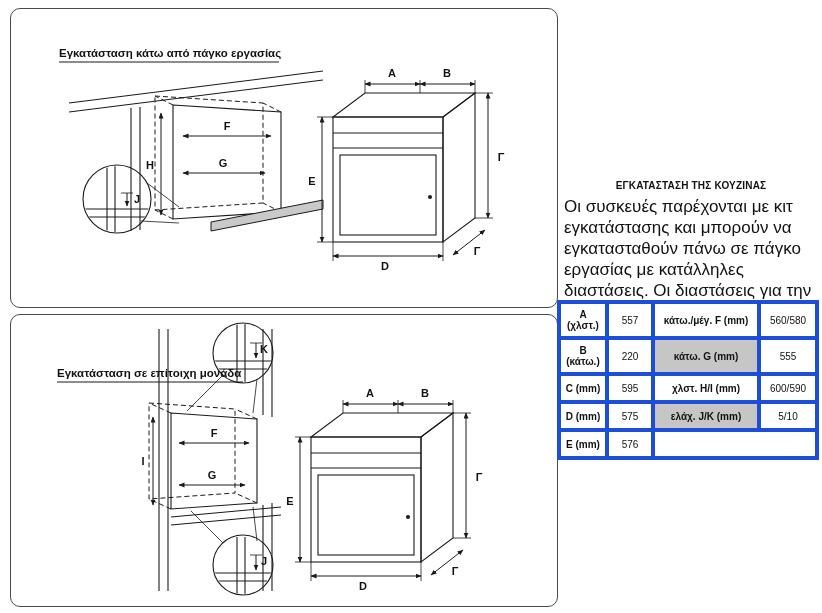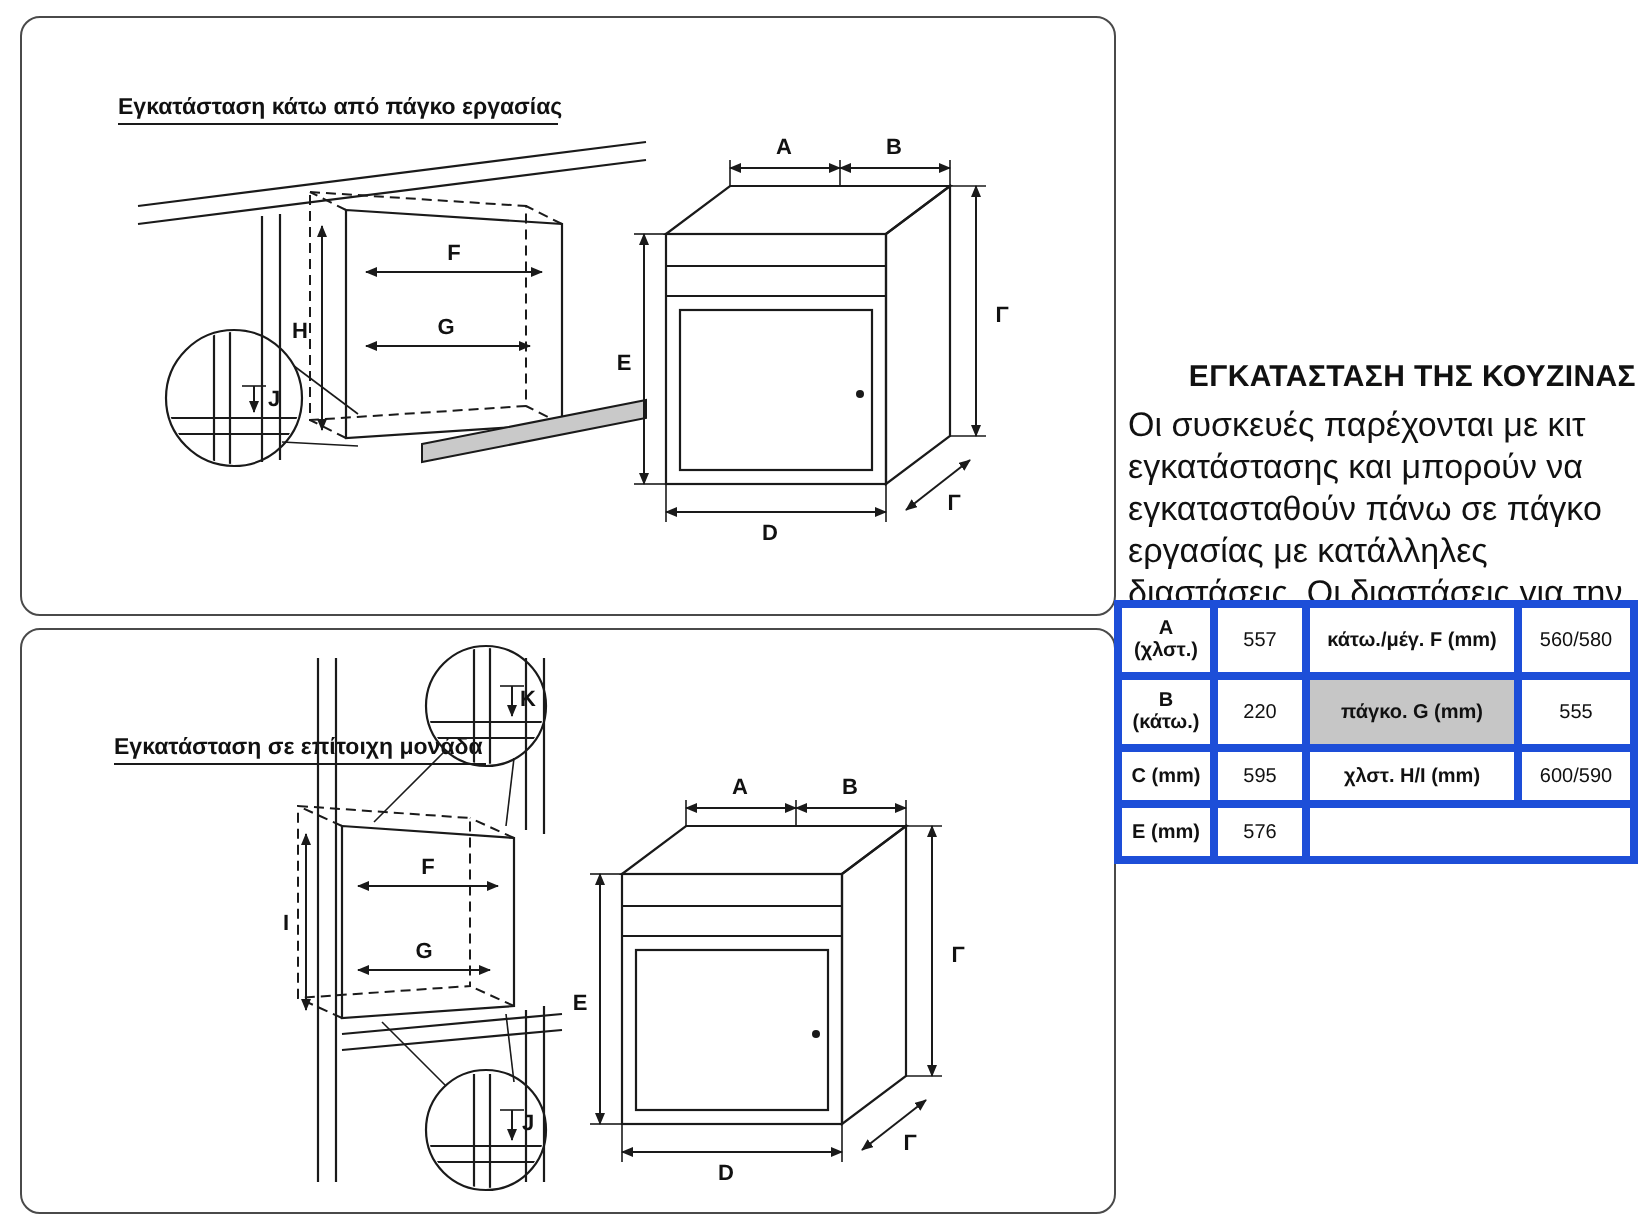--- a/index.html
+++ b/index.html
@@ -15,21 +15,21 @@
   .thin{stroke:#1a1a1a;stroke-width:0.8;fill:none;}
   .dash{stroke:#1a1a1a;stroke-width:1;fill:none;stroke-dasharray:5 3;}
   .fillg{fill:#c9c9c9;stroke:#1a1a1a;stroke-width:1;}
   .dimT{stroke:#1a1a1a;stroke-width:1;marker-start:url(#ah-top);marker-end:url(#ah-top);}
   .dimB{stroke:#1a1a1a;stroke-width:1;marker-start:url(#ah-bot);marker-end:url(#ah-bot);}
   .arrT{stroke:#1a1a1a;stroke-width:1;marker-end:url(#ah-top);}
   .arrB{stroke:#1a1a1a;stroke-width:1;marker-end:url(#ah-bot);}
   .lbl{font:bold 11px "Liberation Sans",sans-serif;fill:#111;text-anchor:middle;}
   .ttl{font:bold 11.5px "Liberation Sans",sans-serif;fill:#111;}
   .article{position:absolute;left:564px;top:180px;width:254px;}
-  .article h3{font-size:15px;margin:0 0 5px 0;text-align:right;letter-spacing:0.2px;}
+  .article h3{font-size:10px;margin:0 0 5px 0;text-align:center;letter-spacing:0.2px;}
   .article p{font-size:17px;line-height:1.24;margin:0;}
   table.dimtable{position:absolute;left:557px;top:300px;border-collapse:collapse;font-size:10px;background:#fff;}
   table.dimtable td{border:4px solid #1d4ed8;text-align:center;vertical-align:middle;padding:1px 2px;}
   table.dimtable td.b{font-weight:bold;}
   table.dimtable td.shade{background:#c6c6c6;}
   tr.tall td{height:30px;}
   tr.short td{height:22px;}
 </style>
 </head>
 <body>
@@ -257,30 +257,36 @@
     <tbody>
       <tr class="tall">
         <td class="b">A (χλστ.)</td>
         <td>557</td>
         <td class="b">κάτω./μέγ. F (mm)</td>
         <td>560/580</td>
       </tr>
       <tr class="tall">
         <td class="b">B (κάτω.)</td>
         <td>220</td>
-        <td class="b shade">πάγκο. G (mm)</td>
+        <td class="b shade">κάτω. G (mm)</td>
         <td>555</td>
       </tr>
       <tr class="short">
         <td class="b">C (mm)</td>
         <td>595</td>
         <td class="b">χλστ. H/I (mm)</td>
         <td>600/590</td>
       </tr>
       <tr class="short">
+        <td class="b">D (mm)</td>
+        <td>575</td>
+        <td class="b shade">ελάχ. J/K (mm)</td>
+        <td>5/10</td>
+      </tr>
+      <tr class="short">
         <td class="b">E (mm)</td>
         <td>576</td>
         <td colspan="2"></td>
       </tr>
     </tbody>
   </table>
 
 </div>
 
 </body></html>

